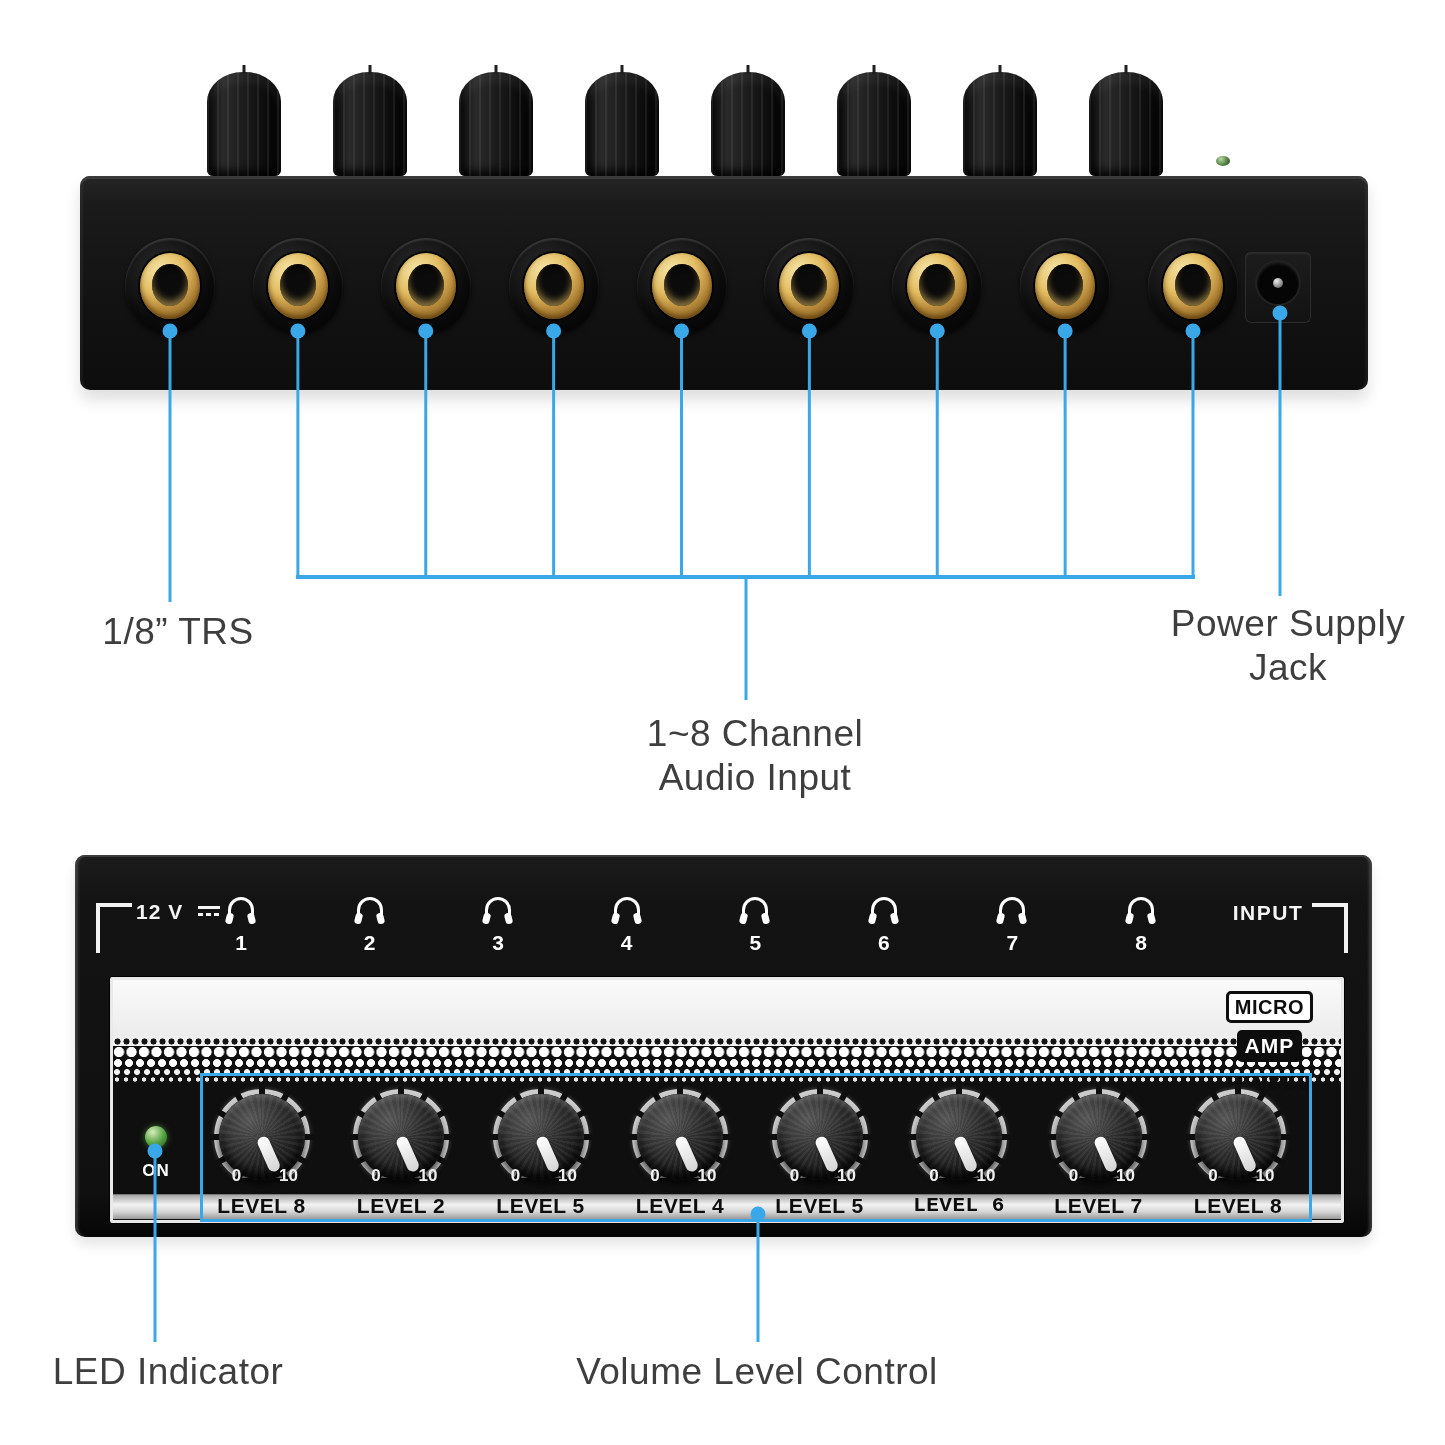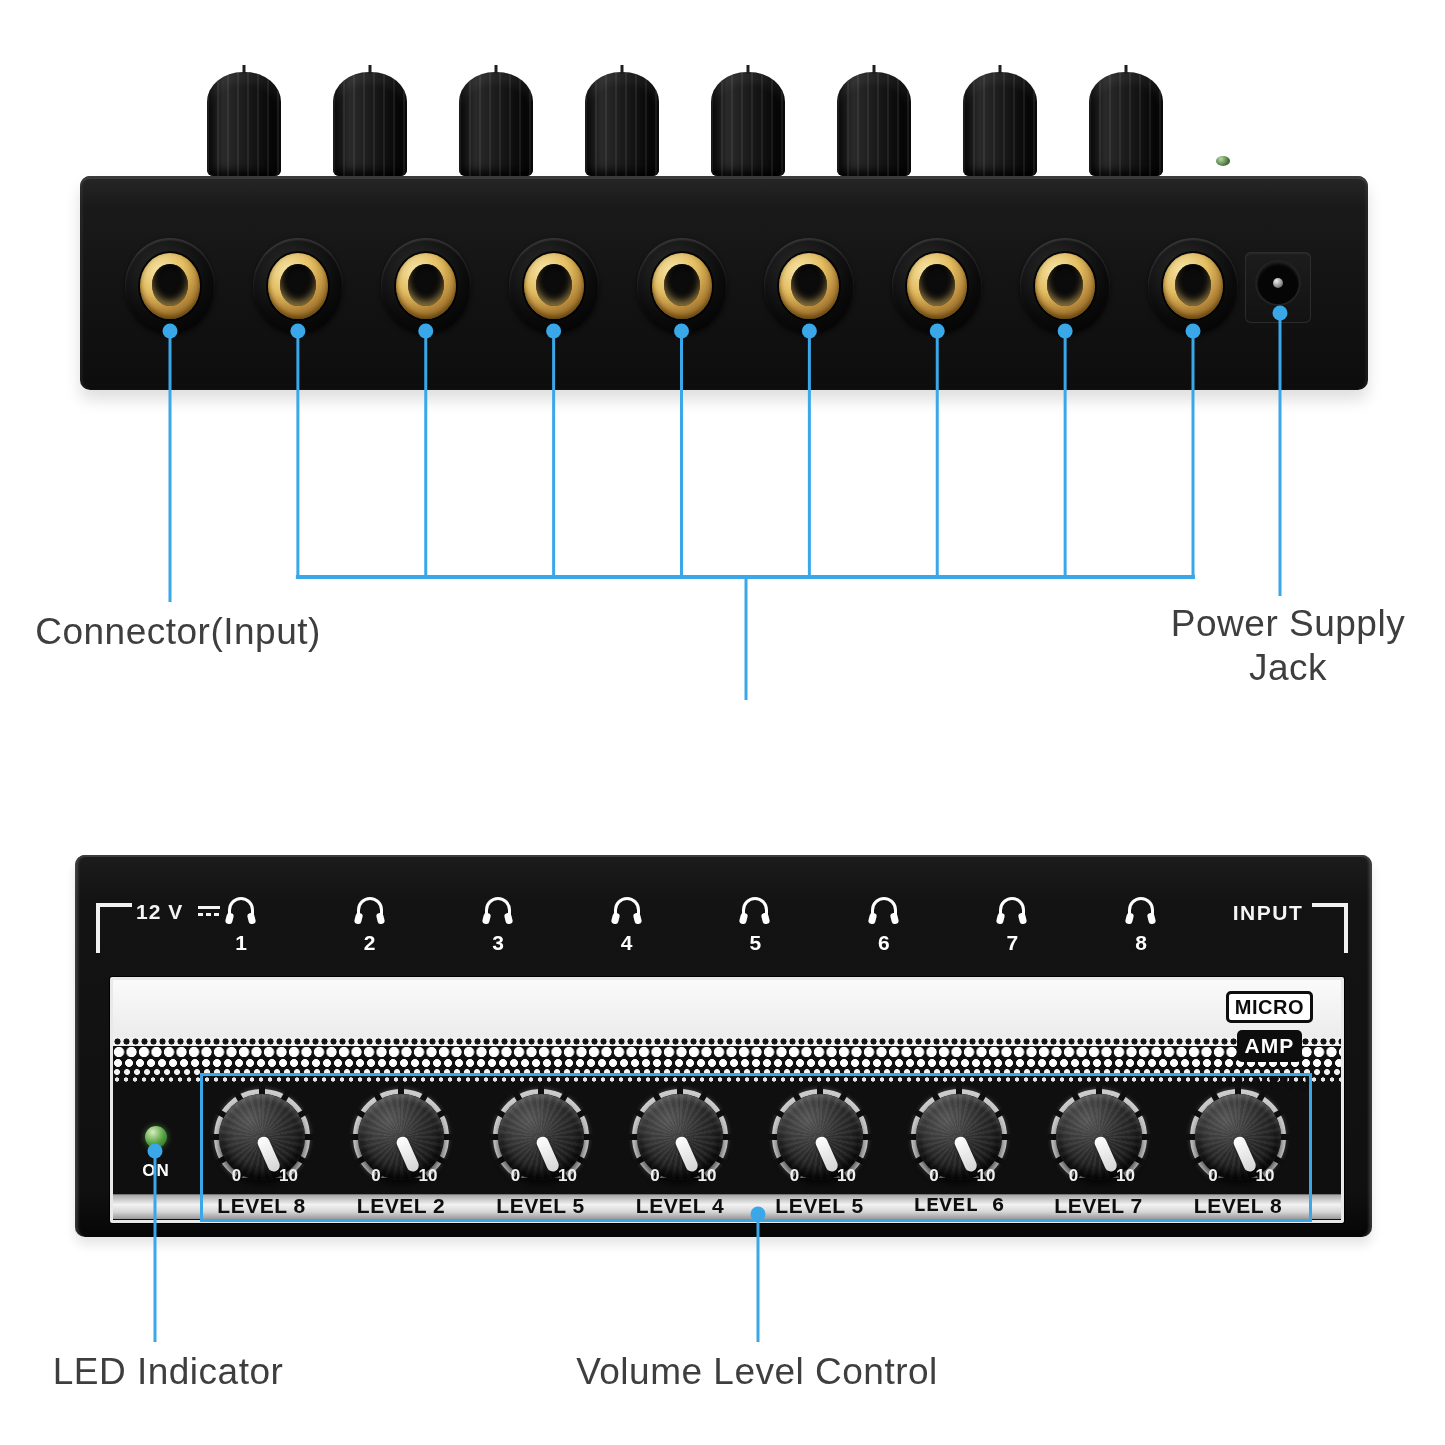--- a/index.html
+++ b/index.html
@@ -495,21 +495,25 @@
       <line x1="746" y1="577" x2="746" y2="700" stroke="#3aa7e8" stroke-width="3"></line>
       <circle cx="1280" cy="313" r="7.5" fill="#3aa7e8"></circle>
       <line x1="1280" y1="316" x2="1280" y2="596" stroke="#3aa7e8" stroke-width="3"></line>
       <circle cx="155" cy="1151" r="7.5" fill="#3aa7e8"></circle>
       <line x1="155" y1="1153" x2="155" y2="1342" stroke="#3aa7e8" stroke-width="3"></line>
       <circle cx="758" cy="1214" r="7.5" fill="#3aa7e8"></circle>
       <line x1="758" y1="1216" x2="758" y2="1342" stroke="#3aa7e8" stroke-width="3"></line>
     </svg>
 
   <div class="note" style="left:18px;top:610px;width:320px;">
-    <div>Connector(Input)</div>
+    <div>1/8” TRS</div>
+  </div>
+  <div class="note" style="left:595px;top:712px;width:320px;">
+    <div>1~8 Channel</div>
+    <div>Audio Input</div>
   </div>
   <div class="note" style="left:1128px;top:602px;width:320px;">
     <div>Power Supply</div>
     <div>Jack</div>
   </div>
   <div class="note" style="left:542px;top:1350px;width:430px;">Volume Level Control</div>
   <div class="note" style="left:18px;top:1350px;width:300px;">LED Indicator</div>
 
 </div>
 

